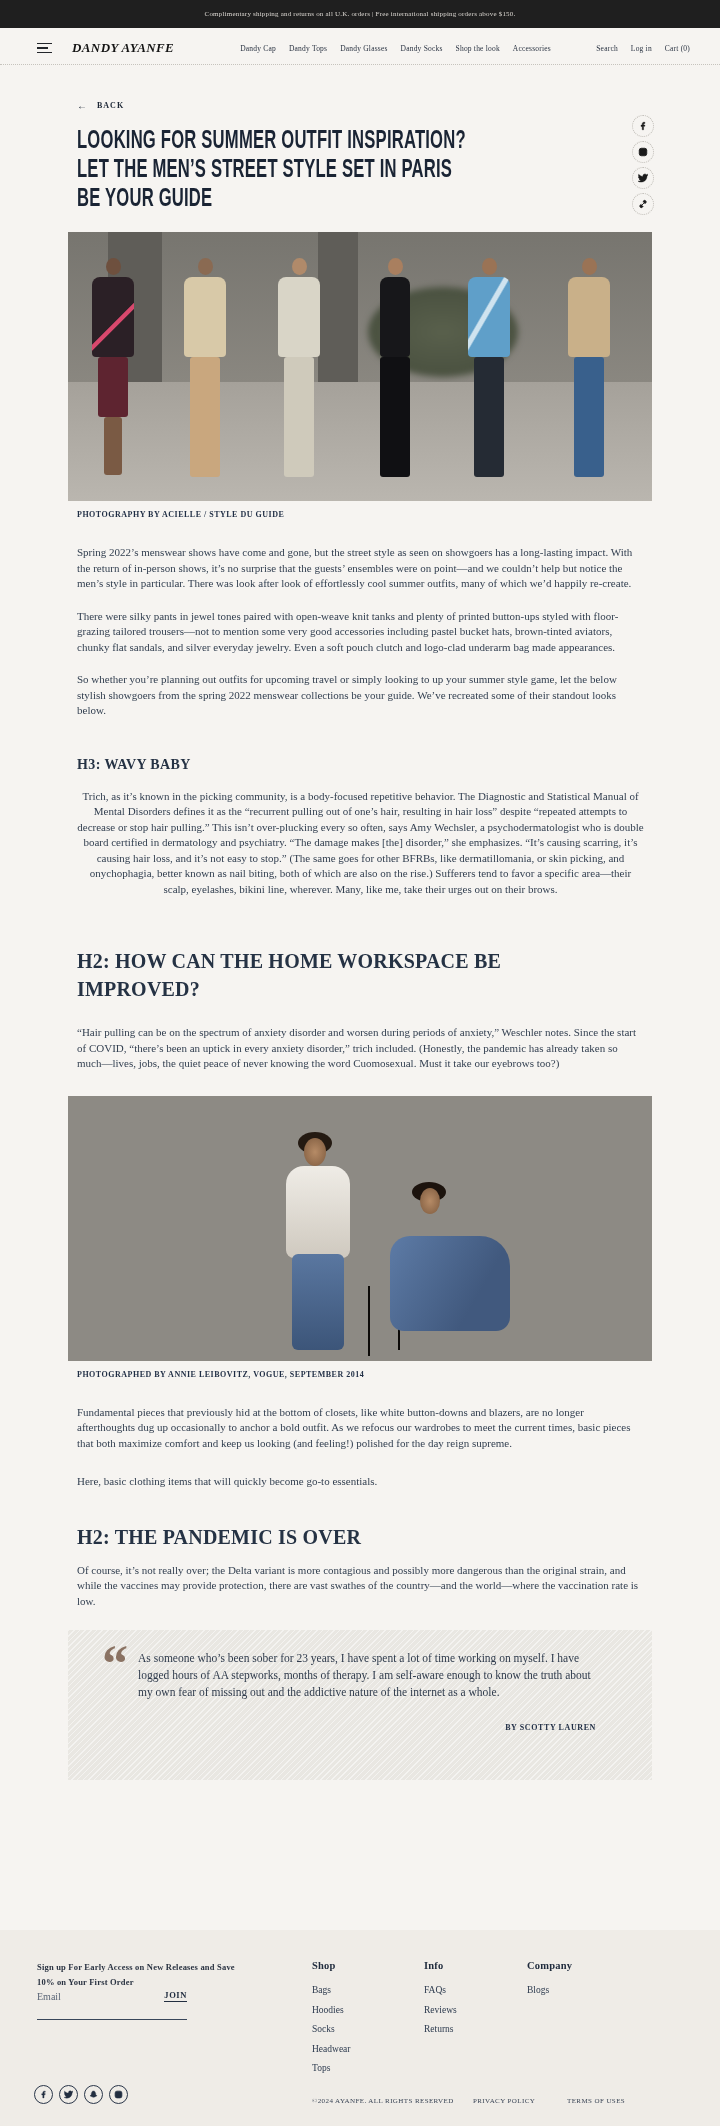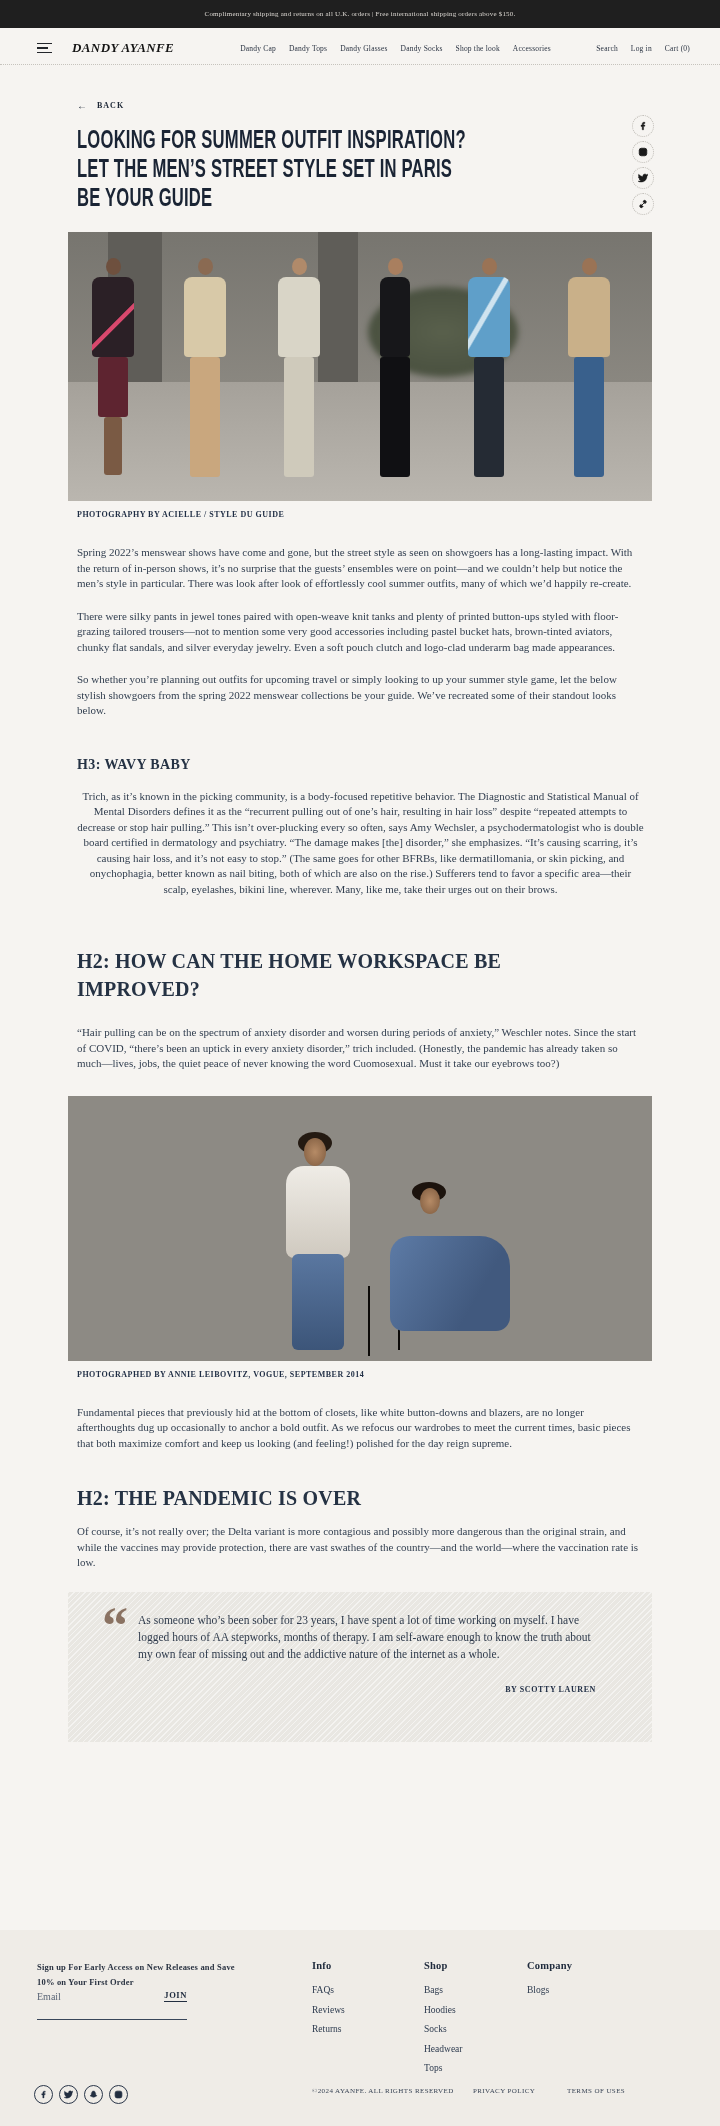--- a/index.html
+++ b/index.html
@@ -133,21 +133,21 @@
     border-bottom:1px solid #222e40; padding-bottom:1px; cursor:pointer; text-decoration:none; }
   .f-socials { position:absolute; left:34px; top:155px; display:flex; gap:6px; }
   .f-soc { width:19px; height:19px; border-radius:50%; border:1px solid #2a3649;
     display:flex; align-items:center; justify-content:center; cursor:pointer; background:transparent; }
   .f-soc svg { width:9px; height:9px; fill:#222e40; stroke:#222e40; }
   .f-cols { position:absolute; left:312px; top:30px; display:flex; }
   .f-col { width:112px; }
   .f-col:nth-child(2) { width:103px; }
   .f-col h4 { font-size:10.5px; letter-spacing:.2px; color:#1e2a3c; margin-bottom:10px; }
   .f-col a { display:block; font-size:9.5px; line-height:19.5px; color:#2c3a4e; text-decoration:none; cursor:pointer; }
-  .f-bottom { position:absolute; top:157px; font-size:7px; letter-spacing:.4px; color:#3a4556; white-space:nowrap; }
+  .f-bottom { position:absolute; top:167px; font-size:7px; letter-spacing:.4px; color:#3a4556; white-space:nowrap; }
   .fb-copy { left:312px; } .fb-privacy { left:473px; } .fb-terms { left:567px; }
 </style>
 </head>
 <body>
 
 <div class="page">
 
   <div class="announce">
     <span>Complimentary shipping and returns on all U.K. orders | Free international shipping orders above $150.</span>
   </div>
@@ -272,20 +272,21 @@
         <div class="ph2-hair1"></div>
         <div class="ph2-head1"></div>
       <div class="ph2-jeans1"></div>
       <div class="ph2-denim"></div>
         <div class="ph2-hair2"></div>
         <div class="ph2-head2"></div>
     </figure>
     <figcaption>PHOTOGRAPHED BY ANNIE LEIBOVITZ, VOGUE, SEPTEMBER 2014</figcaption>
 
     <p class="body p-basics1">Fundamental pieces that previously hid at the bottom of closets, like white button-downs and blazers, are no longer afterthoughts dug up occasionally to anchor a bold outfit. As we refocus our wardrobes to meet the current times, basic pieces that both maximize comfort and keep us looking (and feeling!) polished for the day reign supreme.</p>
+    <p class="body p-basics2">Here, basic clothing items that will quickly become go-to essentials.</p>
 
     <h2 class="sec h2-pandemic">H2: THE PANDEMIC IS OVER</h2>
     <p class="body">Of course, it’s not really over; the Delta variant is more contagious and possibly more dangerous than the original strain, and while the vaccines may provide protection, there are vast swathes of the country—and the world—where the vaccination rate is low.</p>
 
     <blockquote class="pull">
       <div class="qmark">“</div>
       <div class="qtext">As someone who’s been sober for 23 years, I have spent a lot of time working on myself. I have logged hours of AA stepworks, months of therapy. I am self-aware enough to know the truth about my own fear of missing out and the addictive nature of the internet as a whole.</div>
       <div class="qattr">BY SCOTTY LAUREN</div>
     </blockquote>
 
@@ -315,35 +316,35 @@
       </button>
       <button class="f-soc">
         <svg viewBox="0 0 24 24" fill="none" stroke-width="2">
             <rect x="3" y="3" width="18" height="18" rx="5"></rect>
             <circle cx="12" cy="12" r="4.2"></circle>
             <circle cx="17.4" cy="6.6" r="1.4" fill="#222e40" stroke="none"></circle>
           </svg>
       </button>
     </div>
     <div class="f-cols">
-      <div class="f-col">
-        <h4>Info</h4>
-        <a>FAQs</a>
-        <a>Reviews</a>
-        <a>Returns</a>
-      </div>
       <div class="f-col">
         <h4>Shop</h4>
         <a>Bags</a>
         <a>Hoodies</a>
         <a>Socks</a>
         <a>Headwear</a>
         <a>Tops</a>
       </div>
       <div class="f-col">
+        <h4>Info</h4>
+        <a>FAQs</a>
+        <a>Reviews</a>
+        <a>Returns</a>
+      </div>
+      <div class="f-col">
         <h4>Company</h4>
         <a>Blogs</a>
       </div>
     </div>
     <span class="f-bottom fb-copy">©2024 AYANFE. ALL RIGHTS RESERVED</span>
     <a class="f-bottom fb-privacy">PRIVACY POLICY</a>
     <a class="f-bottom fb-terms">TERMS OF USES</a>
   </footer>
 
 </div>

